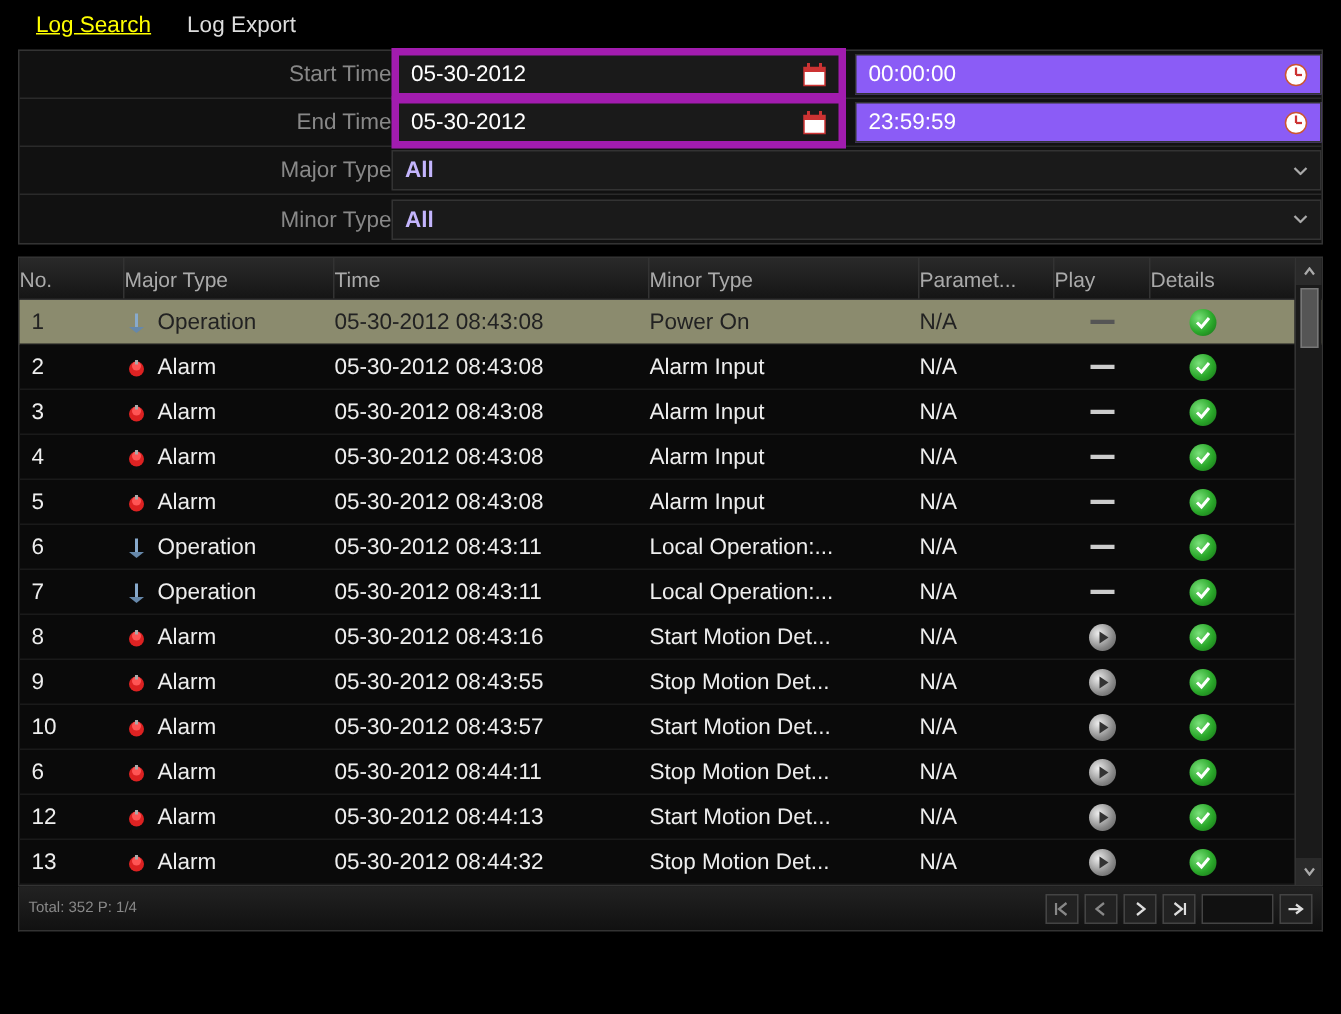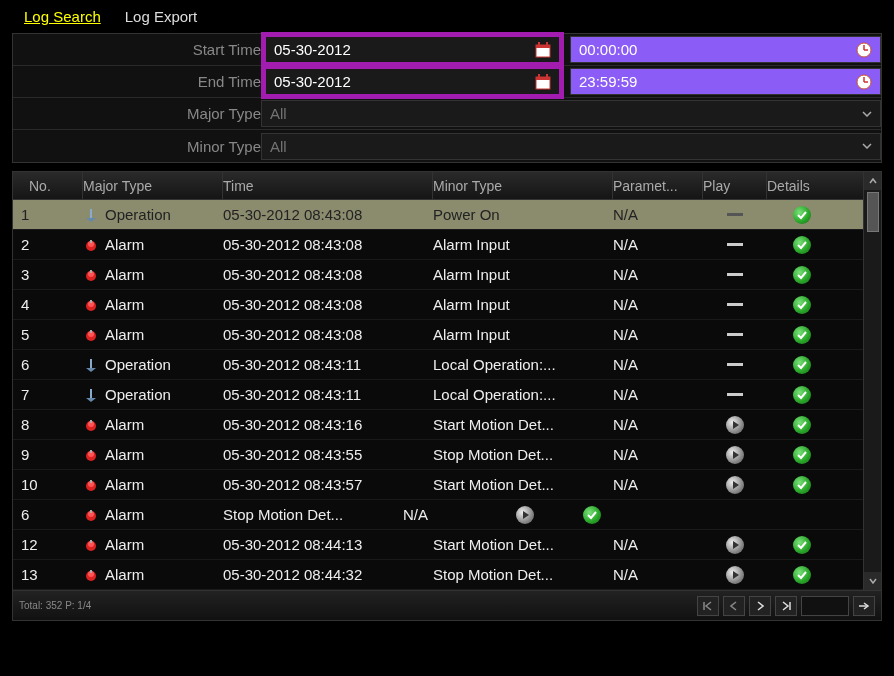--- a/index.html
+++ b/index.html
@@ -69,40 +69,41 @@
     font-size: 15px;
   }
   .filter-select {
     flex: 1;
     padding: 4px 8px;
     background: #1a1a1a;
     border: 1px solid #333;
     display: flex;
     align-items: center;
     justify-content: space-between;
-    color: #737373;
+    color: #c4b5fd;
     font-size: 15px;
+    font-weight: bold;
   }
   .cal-icon svg, .clock-icon svg, .chev-down svg { display:block; }
   .table-wrap {
     margin: 0 12px;
     border: 1px solid #333;
     background: #0a0a0a;
     position: relative;
   }
   .thead {
     display: flex;
     background: linear-gradient(#2a2a2a,#151515);
     border-bottom: 1px solid #333;
     height: 28px;
     align-items: center;
     color: #aaa;
     font-size: 14px;
   }
-  .col-no { width: 70px; padding-left: 16px; }
+  .col-no { width: 70px; padding-left: 0; }
   .col-major { width: 140px; }
   .col-time { width: 210px; }
   .col-minor { width: 180px; }
   .col-param { width: 90px; }
   .col-play { width: 64px; text-align:left; }
   .col-details { width: 70px; text-align:left; }
   .thead .col { border-right: 1px solid #333; height:100%; display:flex; align-items:center; }
   .thead .col:last-child{border-right:none;}
   .tbody { }
   .row {
@@ -536,20 +537,21 @@
         <div class="cell col-major">
           <span class="type-icon">
             <svg width="14" height="14">
               <ellipse cx="7" cy="8" rx="5" ry="5" fill="#dd2222"></ellipse>
               <ellipse cx="7" cy="6" rx="3" ry="3" fill="#ff5555"></ellipse>
               <rect x="6" y="2" width="2" height="3" fill="#aaa"></rect>
             </svg>
           </span>
           <span>Alarm</span>
         </div>
+        <div class="cell col-time">05-30-2012 08:44:11</div>
         <div class="cell col-minor">Stop Motion Det...</div>
         <div class="cell col-param">N/A</div>
         <div class="cell col-play">
           <div class="play-circle">
             <div class="tri"></div>
           </div>
         </div>
         <div class="cell col-details">
           <div class="check-circle">
             <svg width="12" height="12">

